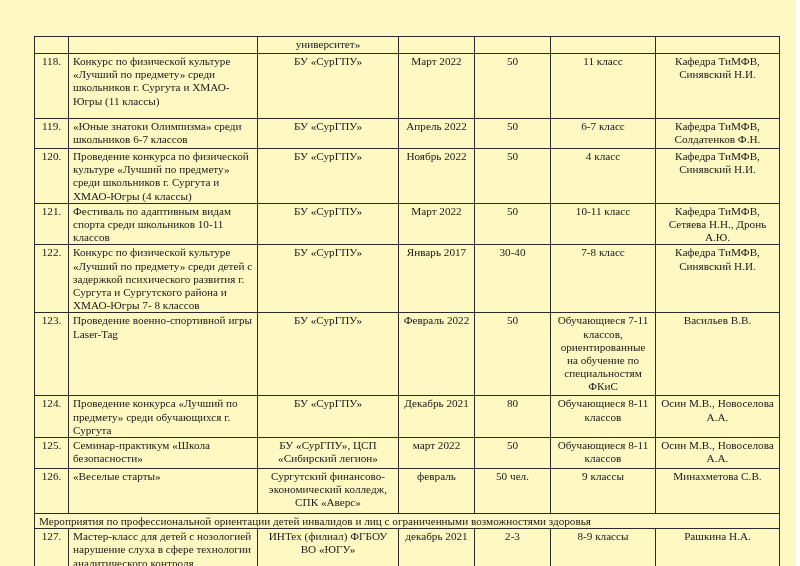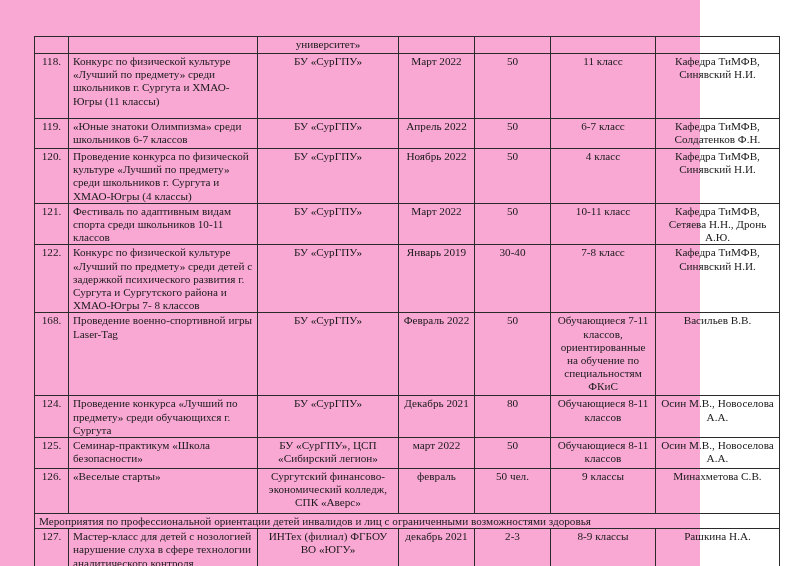--- a/index.html
+++ b/index.html
@@ -11,22 +11,23 @@
       width: 800px;
       height: 566px;
       position: relative;
       overflow: hidden;
       font-family: "Liberation Serif", "DejaVu Serif", serif;
       color: #1a1a1a;
     }
     .page {
       position: absolute;
       left: 0; top: 0;
-      width: 700px; height: 566px;
-      background: #f9a8d4;
+      width: 760px; height: 566px;
+      background: #fef9c3;
+      padding-left: 36px;
     }
     table.events {
       position: absolute;
       left: 34px;
       top: 36px;
       width: 745px;
       border-collapse: collapse;
       table-layout: fixed;
       font-size: 11.2px;
       line-height: 13.2px;
@@ -114,28 +115,28 @@
         <td class="center">Март 2022</td>
         <td class="center">50</td>
         <td class="center">10-11 класс</td>
         <td class="center">Кафедра ТиМФВ, Сетяева Н.Н., Дронь А.Ю.</td>
       </tr>
 
       <tr style="height:66px">
         <td class="num">122.</td>
         <td class="name">Конкурс по физической культуре «Лучший по предмету» среди детей с задержкой психического развития г. Сургута и Сургутского района и ХМАО-Югры  7- 8  классов</td>
         <td class="center">БУ «СурГПУ»</td>
-        <td class="center">Январь 2019</td>
+        <td class="center">Январь 2017</td>
         <td class="center">30-40</td>
         <td class="center">7-8 класс</td>
         <td class="center">Кафедра ТиМФВ, Синявский Н.И.</td>
       </tr>
 
       <tr style="height:83px">
-        <td class="num">168.</td>
+        <td class="num">123.</td>
         <td class="name">Проведение военно-спортивной игры Laser-Tag</td>
         <td class="center">БУ «СурГПУ»</td>
         <td class="center">Февраль 2022</td>
         <td class="center">50</td>
         <td class="center">Обучающиеся 7-11 классов, ориентированные на обучение по специальностям ФКиС</td>
         <td class="center">Васильев В.В.</td>
       </tr>
 
       <tr style="height:38px">
         <td class="num">124.</td>

